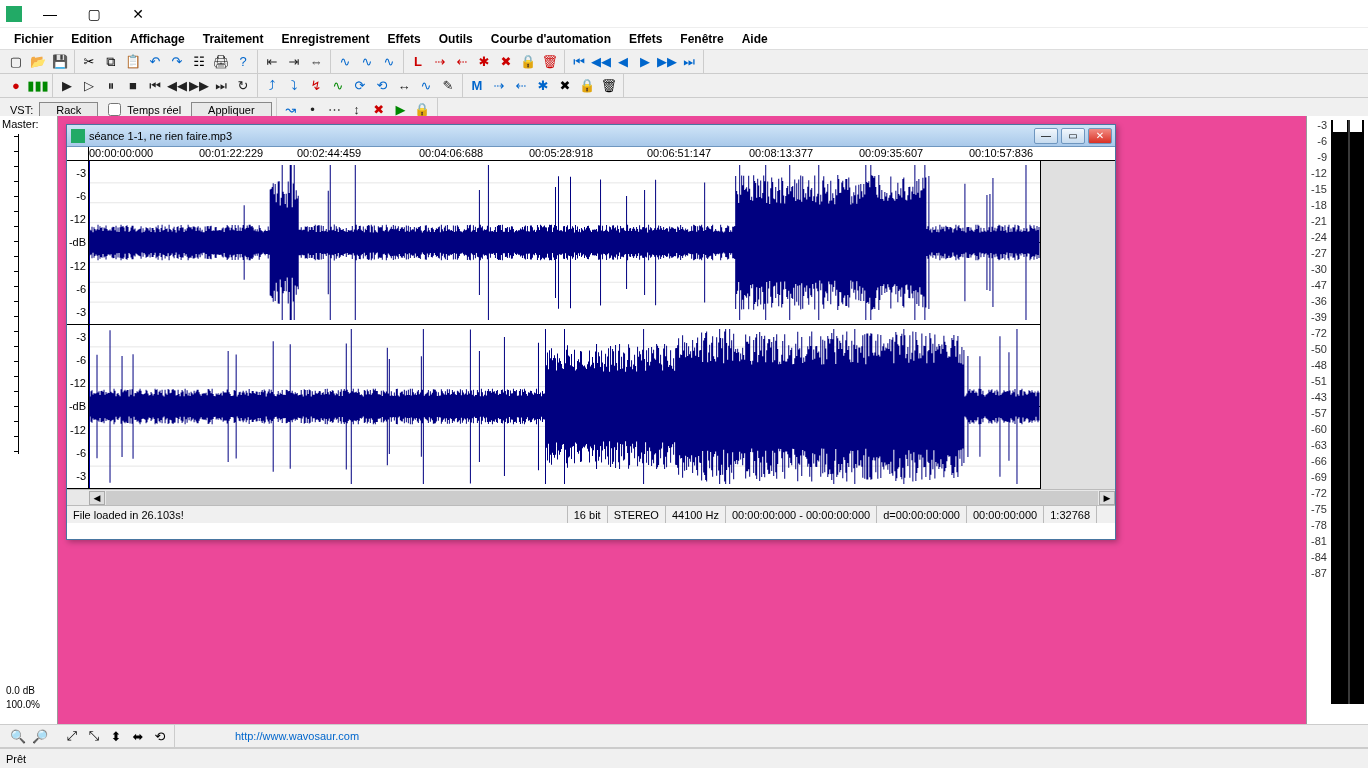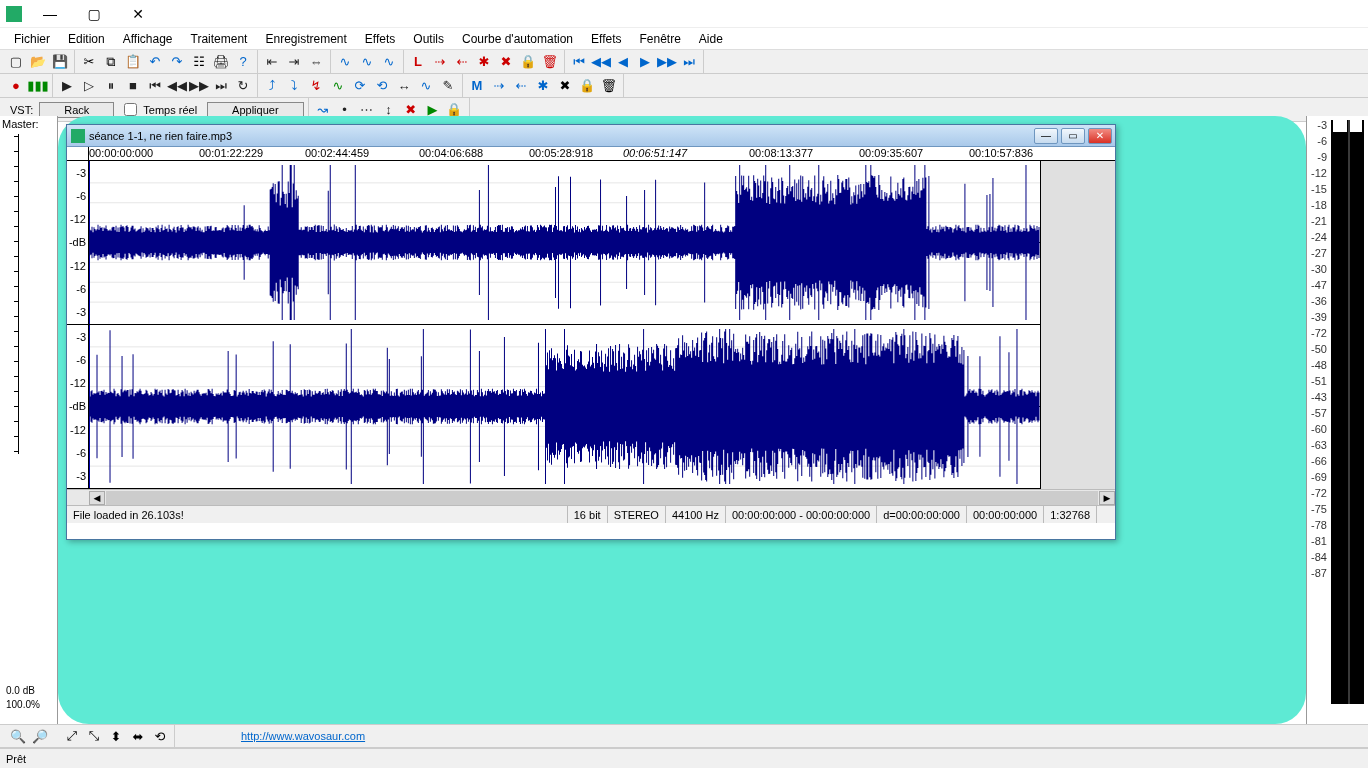--- a/index.html
+++ b/index.html
@@ -7,40 +7,40 @@
 
 
 .titlebar { height: 28px; background: #fff; display: flex; align-items: center; padding-left: 6px; border-bottom: 1px solid #eee; }
 .titlebar .app-icon { width: 16px; height: 16px; background: #2a6; margin-right: 6px; }
 .titlebar .title { flex: 1; font-size: 12px; }
 .titlebar .win-btns { display: flex; }
 .titlebar .win-btn { width: 44px; height: 26px; display: flex; align-items: center; justify-content: center; font-size: 14px; }
 
 
 .menubar { height: 22px; display: flex; align-items: center; padding-left: 6px; gap: 2px; border-bottom: 1px solid #ddd; }
-.menubar .menu-item { padding: 2px 8px; font-size: 12px; }
+.menubar .menu-item { padding: 2px 8px; font-size: 12px; font-weight: bold; }
 
 
 .toolbar-row { height: 24px; display: flex; align-items: center; border-bottom: 1px solid #ccc; background: #f0f0f0; padding: 0 2px; }
 .toolbar-group { display: flex; align-items: center; padding: 0 4px; border-right: 1px solid #ccc; height: 100%; gap: 2px; }
 .tb-btn { width: 20px; height: 20px; display: flex; align-items: center; justify-content: center; font-size: 13px; border: 1px solid transparent; cursor: pointer; }
 .vst-label { padding: 0 4px; }
-.vst-btn { border: 1px solid #888; padding: 1px 24px; background: #e9e9e9; }
+.vst-btn { border: 1px solid #888; padding: 1px 16px; background: #e9e9e9; }
 .vst-chk { margin: 0 4px 0 8px; }
 
 
 .main-area { position: absolute; top: 116px; left: 0; right: 62px; bottom: 44px; display: flex; }
 .master-panel { width: 58px; border-right: 1px solid #999; background: #fff; position: relative; }
 .master-label { font-size: 11px; padding: 2px; }
 .master-scale { position: absolute; top: 18px; left: 18px; width: 1px; height: 320px; background: #000; }
 .master-tick { position: absolute; width: 5px; height: 1px; background: #000; left: 14px; }
 .master-db { position: absolute; bottom: 28px; left: 6px; font-size: 10px; }
 .master-pct { position: absolute; bottom: 14px; left: 6px; font-size: 10px; }
 
-.mdi-area { flex: 1; background: #5eead4; position: relative; border-radius: 31px; }
+.mdi-area { flex: 1; background: #ec4899; position: relative; }
 
 
 .child-win { position: absolute; left: 8px; top: 8px; width: 1050px; height: 416px; background: #fff; border: 1px solid #4976a1; box-shadow: 2px 2px 6px rgba(0,0,0,.3); }
 .child-titlebar { height: 22px; background: linear-gradient(#cfe4f7, #a9c9ea); display: flex; align-items: center; padding-left: 4px; border-bottom: 1px solid #6e96bf; }
 .child-titlebar .c-icon { width: 14px; height: 14px; background: #2a6; margin-right: 4px; }
 .child-titlebar .c-title { flex: 1; font-size: 11px; color: #000; }
 .child-titlebar .c-btn { width: 24px; height: 16px; margin-right: 3px; border: 1px solid #6e96bf; background: linear-gradient(#f2f7fc,#c6dbef); display: flex; align-items: center; justify-content: center; font-size: 10px; border-radius: 2px; }
 .child-titlebar .c-btn.cls { background: linear-gradient(#f28b82,#d93025); color: #fff; }
 
 
@@ -72,21 +72,21 @@
 .meter-scale { width: 22px; display: flex; flex-direction: column; align-items: flex-end; padding-right: 2px; padding-top: 3px; font-size: 9px; color: #333; }
 .meter-scale div { height: 16px; }
 .meter-bars { flex: 1; background: #000; margin: 4px 4px 20px 2px; position: relative; }
 .meter-bars .sep { position: absolute; top: 0; bottom: 0; left: 50%; width: 2px; background: #3a3a3a; }
 .meter-bars .top-l, .meter-bars .top-r { position: absolute; top: 0; height: 12px; background: #fff; }
 .meter-bars .top-l { left: 2px; right: 52%; }
 .meter-bars .top-r { left: 52%; right: 2px; }
 
 
 .bottom-bar { position: absolute; left: 0; right: 0; bottom: 20px; height: 24px; background: #f0f0f0; border-top: 1px solid #ccc; border-bottom: 1px solid #ccc; display: flex; align-items: center; padding: 0 4px; gap: 4px; }
-.bottom-bar a { color: #0066cc; text-decoration: underline; font-size: 11px; margin-left: 14px; padding-left: 48px; }
+.bottom-bar a { color: #0066cc; font-size: 11px; margin-left: 8px; padding-left: 48px; }
 
 
 .statusbar { position: absolute; left: 0; right: 0; bottom: 0; height: 20px; background: #f0f0f0; border-top: 1px solid #ccc; padding-left: 6px; display: flex; align-items: center; font-size: 11px; }
 
 
 .c-red { color: #c00; } .c-green { color: #080; } .c-blue { color: #06c; } .c-dark { color: #222; }
 </style>
 </head>
 <body>
 
@@ -254,24 +254,24 @@
         <div class="c-btn">—</div>
         <div class="c-btn">▭</div>
         <div class="c-btn cls">✕</div>
       </div>
 
       <div class="timeline">
         <div class="db-col"></div>
         <div class="stamps" id="timeline-stamps">
             <div class="stamp" style="left: 0px;">00:00:00:000</div>
             <div class="stamp" style="left: 110px;">00:01:22:229</div>
-            <div class="stamp" style="left: 216px; text-align: center;">00:02:44:459</div>
+            <div class="stamp" style="left: 208px; text-align: center;">00:02:44:459</div>
             <div class="stamp" style="left: 330px;">00:04:06:688</div>
             <div class="stamp" style="left: 440px;">00:05:28:918</div>
-            <div class="stamp" style="left: 534px; font-style: italic;">00:06:51:147</div>
+            <div class="stamp" style="left: 558px;">00:06:51:147</div>
             <div class="stamp" style="left: 660px;">00:08:13:377</div>
             <div class="stamp" style="left: 770px; text-align: center;">00:09:35:607</div>
             <div class="stamp" style="left: 880px;">00:10:57:836</div>
           </div>
       </div>
 
       <div class="channels">
         <div class="db-scale">
           <div class="half" id="db-top">
               <div>-3</div>

